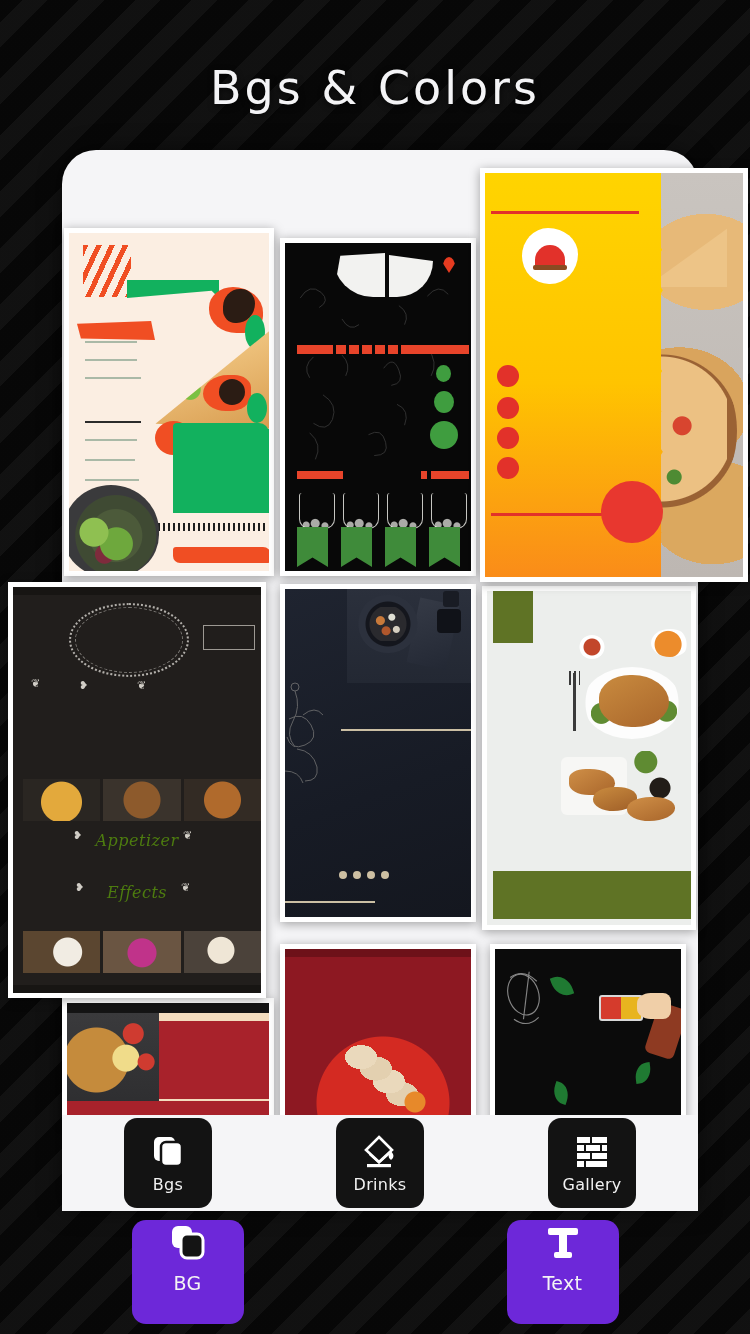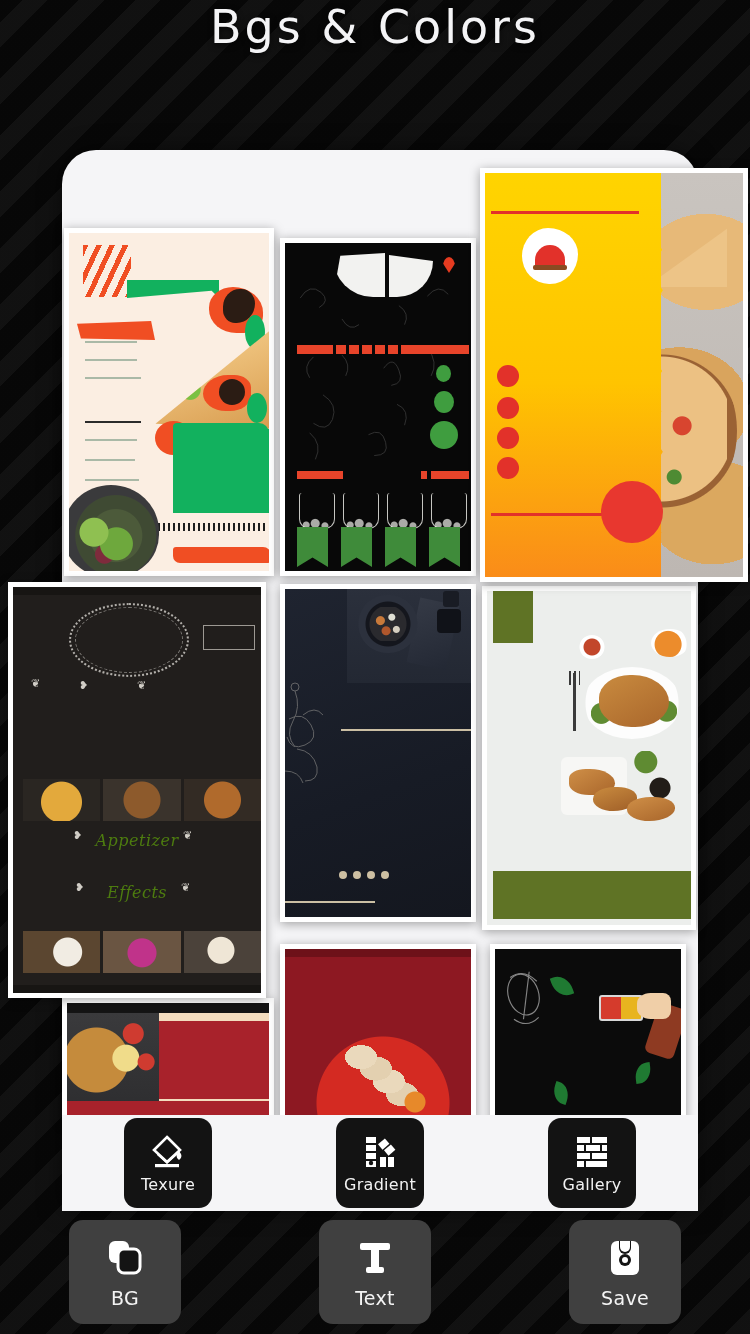--- a/index.html
+++ b/index.html
@@ -20,21 +20,21 @@
     background:repeating-linear-gradient(
       -45deg,
       #131313 0px, #131313 18px,
       #070707 18px, #070707 40px);
     opacity:.85;
   }
 
   
   #header{
     position:absolute; top:0; left:0; width:750px; height:176px;
-    display:flex; align-items:flex-start; justify-content:center;
+    display:flex; align-items:center; justify-content:center;
     z-index:7;
   }
   #title{
     color:#f4f4f6;
     font-size:46px;
     letter-spacing:3px;
     font-weight:400;
     font-family:"DejaVu Sans", sans-serif;
     text-shadow:0 2px 6px rgba(0,0,0,.7);
   }
@@ -325,22 +325,22 @@
   .tb1-lbl{ color:#f2f2f2; font-size:16px; letter-spacing:.3px;
             font-family:"DejaVu Sans", sans-serif; }
 
   
   #toolbar2{
     position:absolute; left:0; bottom:0; width:750px; height:124px;
     display:flex; align-items:center; justify-content:space-around;
     z-index:9;
   }
   .tb2-item{
-    width:112px; height:104px; background:#404040; border-radius:14px;
-    display:flex; flex-direction:column; align-items:center; justify-content:center;
+    width:112px; height:104px; background:#6d28d9; border-radius:14px;
+    display:flex; flex-direction:column; align-items:center; 
     gap:4px;
   }
   .tb2-ico{ width:48px; height:48px; display:flex; align-items:center; justify-content:center; }
   .tb2-lbl{ color:#f4f4f4; font-size:19px; letter-spacing:.3px;
             font-family:"DejaVu Sans", sans-serif; }
   svg{ display:block; }
 </style>
 </head>
 <body>
 
@@ -572,49 +572,42 @@
       <div class="leaf2"></div>
       <div class="leaf3"></div>
       <div class="box"></div>
       <div class="arm"></div>
       <div class="hand"></div>
     </div>
   </div>
 
   <div id="toolbar1">
 
+    <div class="tb1-item">
+      <div class="tb1-ico">
+        <svg width="34" height="34" viewBox="0 0 34 34">
+          <rect x="3" y="2" width="21" height="24" rx="5" fill="#fff"></rect>
+          <rect x="10" y="7" width="21" height="24" rx="5" fill="#fff" stroke="#131313" stroke-width="2.5"></rect>
+        </svg>
+      </div>
+      <div class="tb1-lbl">Bgs</div>
+    </div>
 
     <div class="tb1-item">
       <div class="tb1-ico">
         <svg width="34" height="34" viewBox="0 0 34 34">
           <path d="M16 2 L29 15 L16 27 L3 15 Z" fill="none" stroke="#fff" stroke-width="2.6"></path>
           <path d="M6 17 L16 26 L26 17 L26 20 L16 29 L6 20 Z" fill="#fff"></path>
           <path d="M28 16 q5 6 0 9 q-5 -3 0 -9Z" fill="#fff"></path>
           <rect x="4" y="29" width="24" height="3.2" fill="#fff"></rect>
         </svg>
       </div>
-      <div class="tb1-lbl">Texure</div>
-    </div>
-
-    <div class="tb1-item">
-      <div class="tb1-ico">
-        <svg width="34" height="34" viewBox="0 0 34 34">
-          <rect x="3" y="2" width="10" height="6" fill="#fff"></rect>
-          <rect x="3" y="10" width="10" height="6" fill="#fff"></rect>
-          <rect x="3" y="18" width="10" height="6" fill="#fff"></rect>
-          <rect x="3" y="26" width="10" height="6" fill="#fff"></rect>
-          <rect x="16" y="6" width="9" height="7" fill="#fff" transform="rotate(-40 20 9)"></rect>
-          <rect x="22" y="12" width="9" height="7" fill="#fff" transform="rotate(-40 26 15)"></rect>
-          <rect x="17" y="22" width="6" height="10" fill="#fff"></rect>
-          <rect x="25" y="22" width="6" height="10" fill="#fff"></rect>
-          <circle cx="8" cy="28" r="2.2" fill="#131313"></circle>
-        </svg>
-      </div>
-      <div class="tb1-lbl">Gradient</div>
-    </div>
+      <div class="tb1-lbl">Drinks</div>
+    </div>
+
 
 
     <div class="tb1-item">
       <div class="tb1-ico">
         <svg width="34" height="34" viewBox="0 0 34 34">
           <g fill="#fff">
             <rect x="2" y="2" width="13" height="6"></rect>
               <rect x="17" y="2" width="15" height="6"></rect>
             <rect x="2" y="10" width="7" height="6"></rect>
               <rect x="11" y="10" width="14" height="6"></rect>
@@ -649,28 +642,16 @@
         <svg width="40" height="40" viewBox="0 0 40 40">
           <rect x="5" y="4" width="30" height="7" rx="2" fill="#fff"></rect>
           <rect x="16" y="4" width="8" height="28" fill="#fff"></rect>
           <rect x="11" y="28" width="18" height="6" rx="2" fill="#fff"></rect>
         </svg>
       </div>
       <div class="tb2-lbl">Text</div>
     </div>
 
 
-    <div class="tb2-item">
-      <div class="tb2-ico">
-        <svg width="40" height="40" viewBox="0 0 40 40">
-          <path d="M6 8 a6 6 0 0 1 6 -6 h16 a6 6 0 0 1 6 6 v22 a6 6 0 0 1 -6 6 h-16 a6 6 0 0 1 -6 -6 Z" fill="#fff"></path>
-          <path d="M14 2 h12 v7 a6 6 0 0 1 -12 0 Z" fill="#141414"></path>
-          <path d="M15 2 h10 v6 a5 5 0 0 1 -10 0 Z" fill="#fff"></path>
-          <circle cx="20" cy="21" r="6" fill="#141414"></circle>
-          <circle cx="20" cy="21" r="3" fill="#fff"></circle>
-        </svg>
-      </div>
-      <div class="tb2-lbl">Save</div>
-    </div>
 
   </div>
 
 </div>
 
 </body></html>

